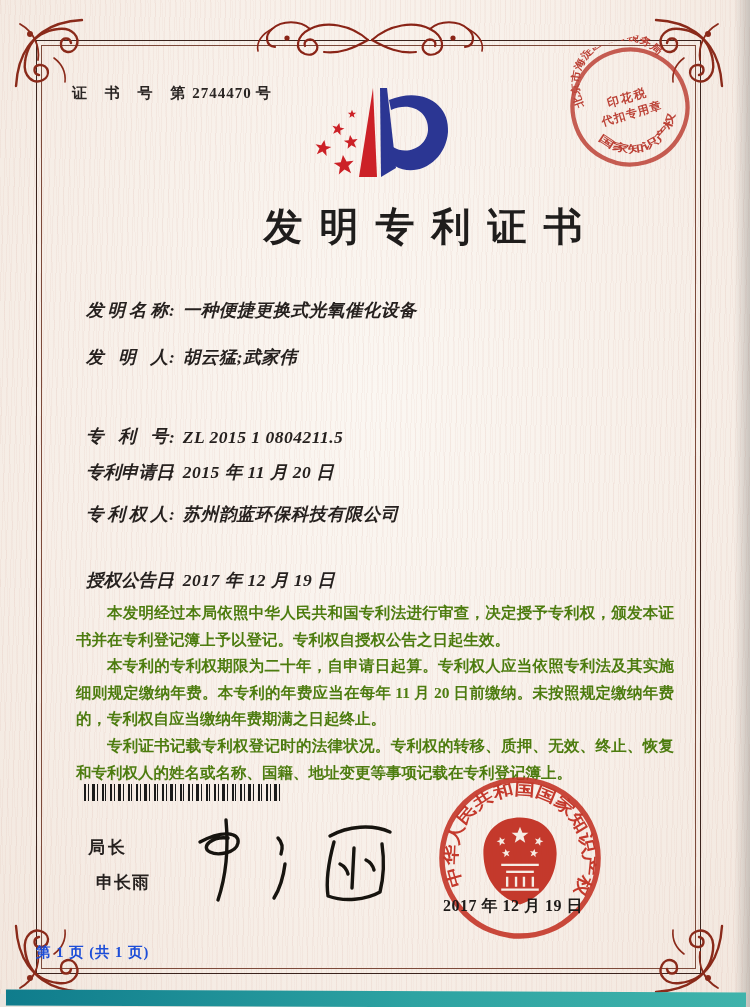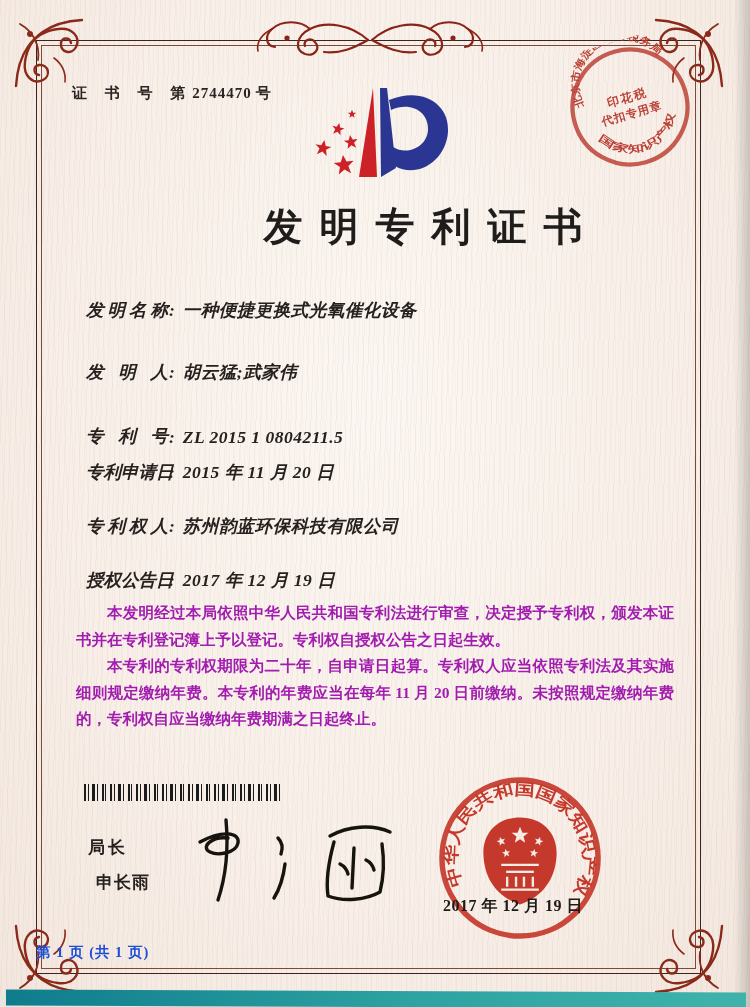--- a/index.html
+++ b/index.html
@@ -57,21 +57,21 @@
   }
   .field .lbl{
     display:inline-block;width:82px;text-align:justify;text-align-last:justify;
     vertical-align:bottom;
   }
   .field .colon{display:inline-block;margin:0 8px 0 1px;}
   .field .val{letter-spacing:.5px;}
   
   .body-text{
     position:absolute;left:76px;top:600px;width:598px;
-    font-size:15.5px;line-height:26.6px;font-weight:600;color:#a21caf;
+    font-size:15.5px;line-height:26.6px;font-weight:600;color:#4d7c0f;
     text-align:justify;
   }
   .body-text p{margin:0;text-indent:2em;}
   
   .barcode{
     position:absolute;left:84px;top:784px;width:198px;height:17px;
     background:
       repeating-linear-gradient(90deg,
         #1b1b1b 0 2px, transparent 2px 4px,
         #1b1b1b 4px 5px, transparent 5px 8px,
@@ -181,39 +181,40 @@
   </text>
   <text x="70" y="64" font-size="12.5" font-weight="700" fill="#b73428" text-anchor="middle" letter-spacing="2">印花税</text>
   <text x="70" y="81" font-size="12" font-weight="700" fill="#b73428" text-anchor="middle" letter-spacing="1">代扣专用章</text>
 </svg>
 
 <div class="doc-title">发明专利证书</div>
 
 <div class="field" style="top:298px">
   <span class="lbl">发明名称</span><span class="colon">:</span><span class="val">一种便捷更换式光氧催化设备</span>
 </div>
-<div class="field" style="top:360px">
+<div class="field" style="top:345px">
   <span class="lbl">发明人</span><span class="colon">:</span><span class="val">胡云猛;武家伟</span>
 </div>
 <div class="field" style="top:424px">
   <span class="lbl">专利号</span><span class="colon">:</span><span class="val">ZL 2015 1 0804211.5</span>
 </div>
 <div class="field" style="top:460px">
   <span class="lbl">专利申请日</span><span class="colon">:</span><span class="val">2015 年 11 月 20 日</span>
 </div>
-<div class="field" style="top:514px">
+<div class="field" style="top:502px">
   <span class="lbl">专利权人</span><span class="colon">:</span><span class="val">苏州韵蓝环保科技有限公司</span>
 </div>
 <div class="field" style="top:568px">
   <span class="lbl">授权公告日</span><span class="colon">:</span><span class="val">2017 年 12 月 19 日</span>
 </div>
 
 <div class="body-text">
   <p>本发明经过本局依照中华人民共和国专利法进行审查，决定授予专利权，颁发本证书并在专利登记簿上予以登记。专利权自授权公告之日起生效。</p>
   <p>本专利的专利权期限为二十年，自申请日起算。专利权人应当依照专利法及其实施细则规定缴纳年费。本专利的年费应当在每年 11 月 20 日前缴纳。未按照规定缴纳年费的，专利权自应当缴纳年费期满之日起终止。</p>
+  <p>专利证书记载专利权登记时的法律状况。专利权的转移、质押、无效、终止、恢复和专利权人的姓名或名称、国籍、地址变更等事项记载在专利登记簿上。</p>
 </div>
 
 <div class="barcode"></div>
 
 <div class="signer-title">局长</div>
 <div class="signer-name">申长雨</div>
 
 <svg class="signature" width="225" height="105" viewBox="0 0 225 105">
   <g fill="none" stroke="#17140f" stroke-width="3.4" stroke-linecap="round" stroke-linejoin="round">
     <path d="M 18,34 C 40,22 58,24 56,35 C 54,45 36,48 28,44 C 18,39 30,28 46,30"></path>

